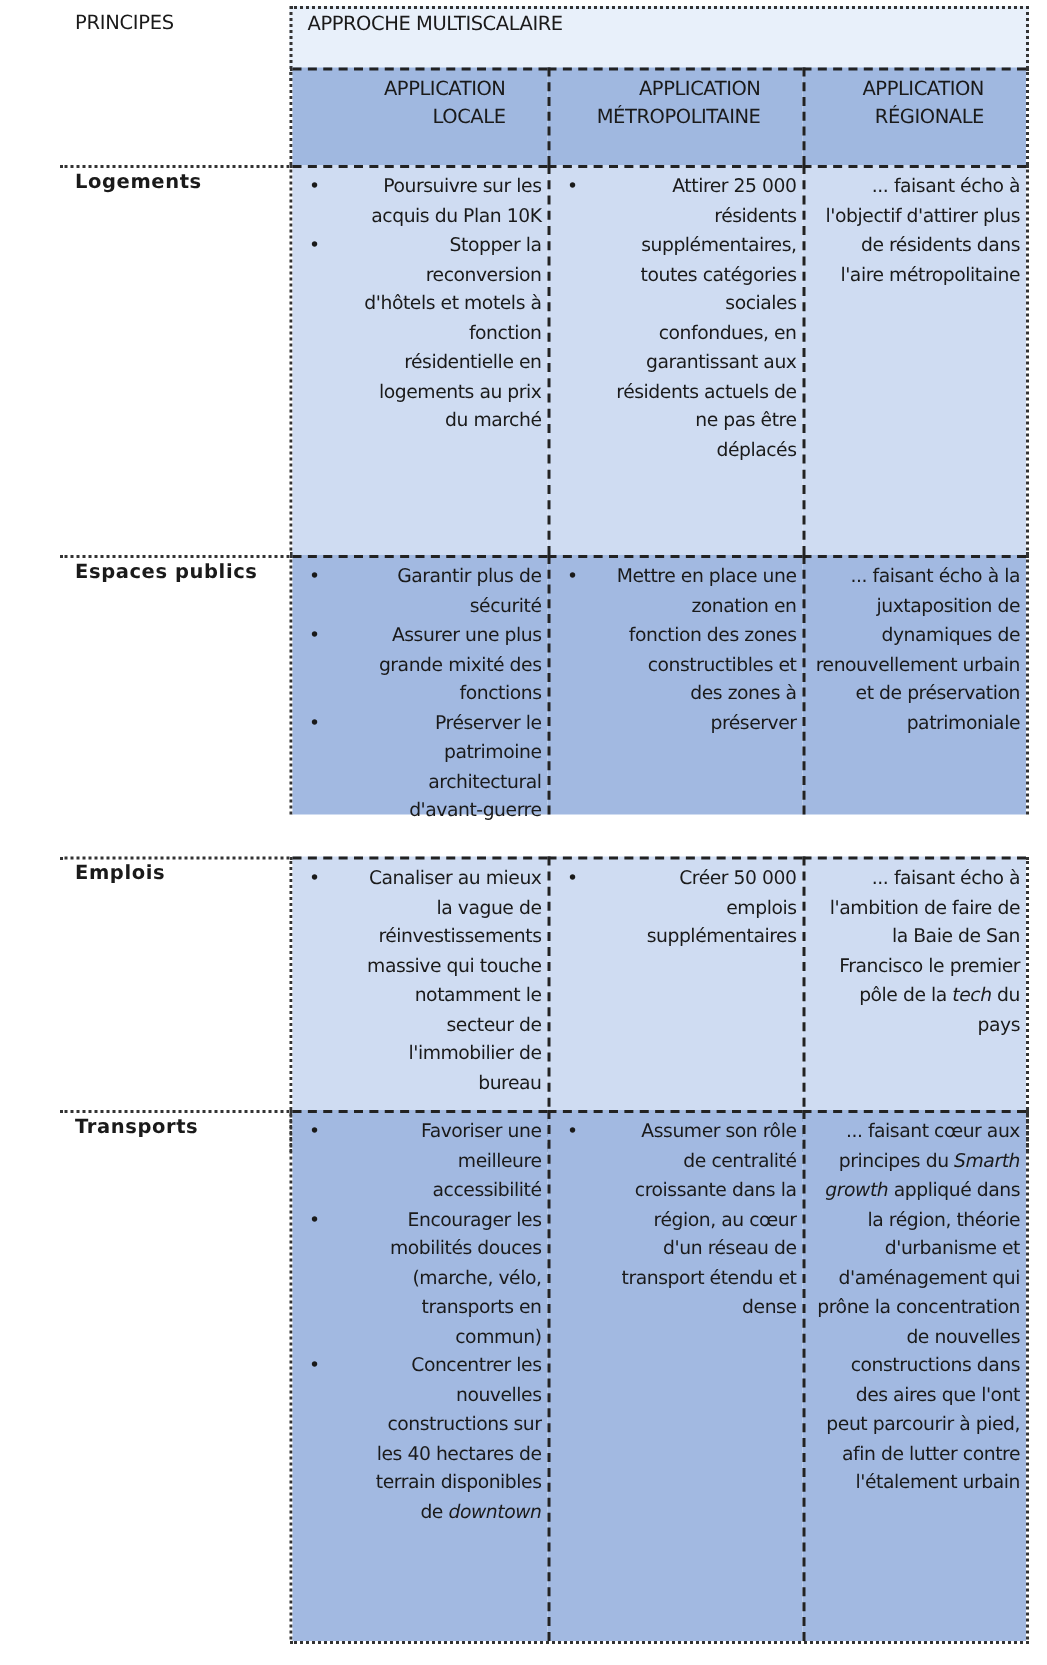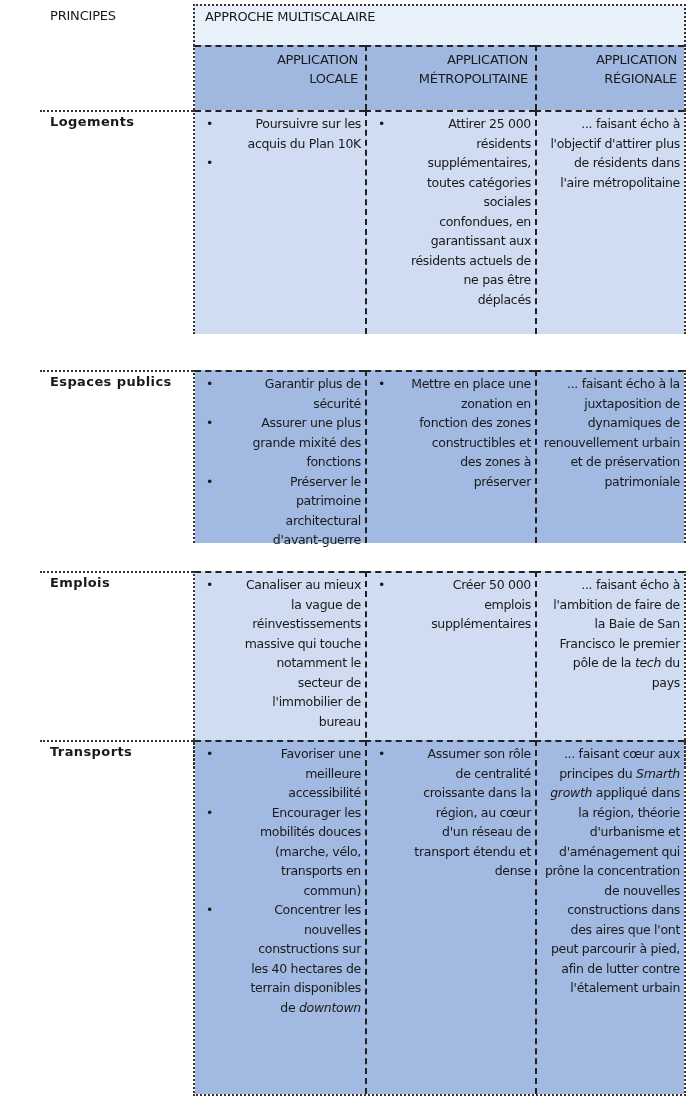--- a/index.html
+++ b/index.html
@@ -60,21 +60,21 @@
       width: 493px;
       height: 65px;
       display: flex;
       box-sizing: border-box;
       border-left: 2px dotted #333;
       border-right: 2px dotted #333;
     }
     .colhead {
       background: #a0b8e0;
       box-sizing: border-box;
-      padding: 3px 7px;
+      padding: 3px 28px;
       font-size: 13px;
       line-height: 19px;
       letter-spacing: -0.3px;
       border-top: 2px dashed #222;
     }
     .colhead.c1 { width: 170px; }
     .colhead.c2 { width: 170px; border-left: 2px dashed #222; }
     .colhead.c3 { width: 149px; border-left: 2px dashed #222; }
 
     
@@ -163,28 +163,28 @@
     <div class="colhead c2">
       <div>APPLICATION</div>
       <div>MÉTROPOLITAINE</div>
     </div>
     <div class="colhead c3">
       <div>APPLICATION</div>
       <div>RÉGIONALE</div>
     </div>
   </div>
 
-  <div class="row light" style="top:110px;height:224px;">
+  <div class="row light" style="top:110px;height:260px;">
     <div class="divider"></div>
     <div class="rowlabel">Logements</div>
     <div class="cells">
       <div class="cell c1">
         <ul class="bullets">
           <li><span class="dot">•</span><span>Poursuivre sur les acquis du Plan 10K</span></li>
-          <li><span class="dot">•</span></li>
+          <li><span class="dot">•</span><span>Stopper la reconversion d'hôtels et motels à fonction résidentielle en logements au prix du marché</span></li>
         </ul>
       </div>
       <div class="cell c2">
         <ul class="bullets">
           <li><span class="dot">•</span><span>Attirer 25 000 résidents supplémentaires, toutes catégories sociales confondues, en garantissant aux résidents actuels de ne pas être déplacés</span></li>
         </ul>
       </div>
       <div class="cell c3">
         <span>... faisant écho à l'objectif d'attirer plus de résidents dans l'aire métropolitaine</span>
       </div>

